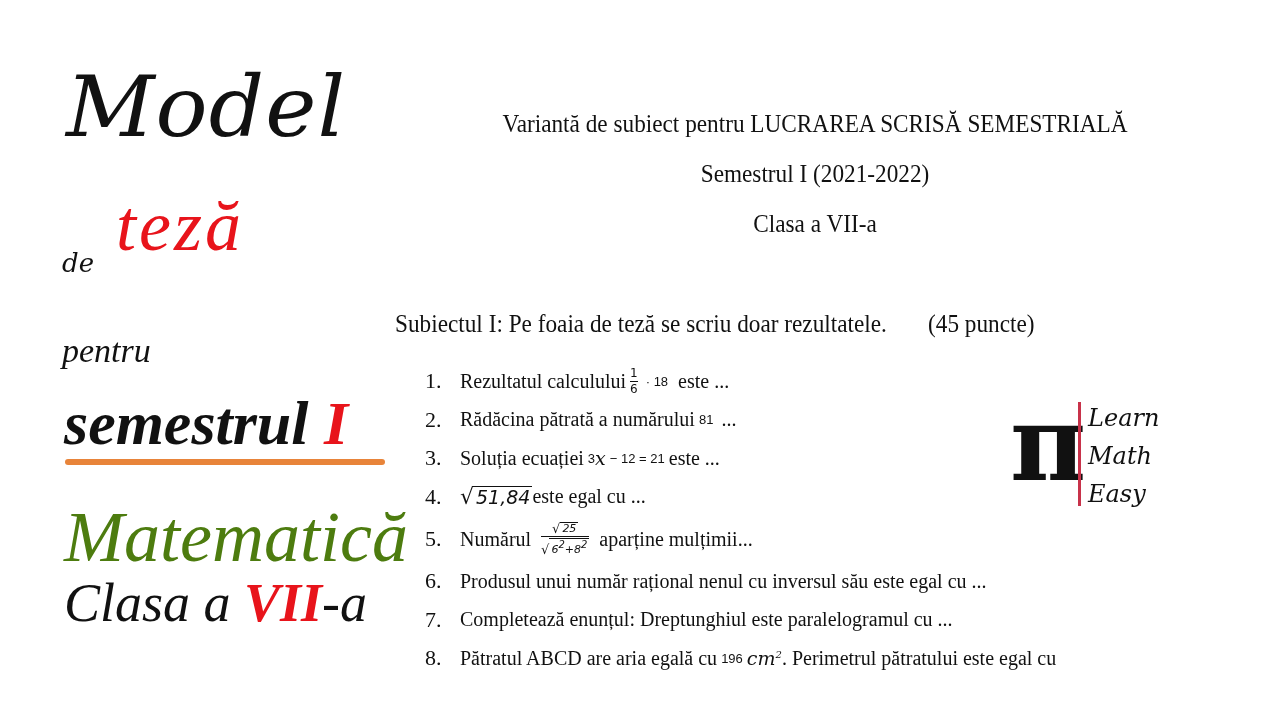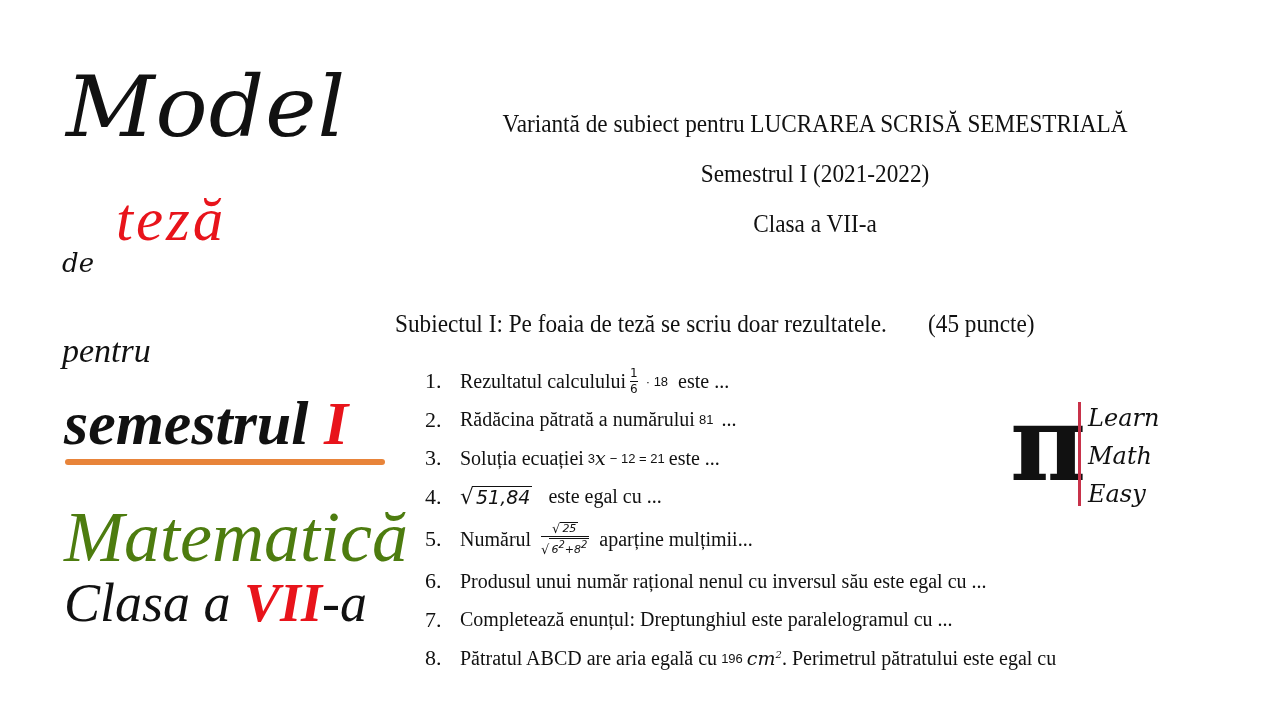--- a/index.html
+++ b/index.html
@@ -7,21 +7,21 @@
       width: 1280px; height: 720px; overflow: hidden;
       background: #ffffff;
     }
     body { position: relative; font-family: "Liberation Serif", serif; color: #111; }
 
     
     .left { position: absolute; left: 0; top: 0; width: 400px; height: 615px; }
     .script { font-family: "DejaVu Serif", "Liberation Serif", serif; font-style: italic; position: absolute; white-space: nowrap; }
     .title-model { left: 66px; top: 58px; font-size: 84px; letter-spacing: 1px; color: #111; transform: scaleX(1.03); transform-origin: left; }
     .title-de { left: 62px; top: 248px; font-size: 26px; color: #111; }
-    .title-teza { left: 116px; top: 185px; font-size: 61px; color: #e8141b; font-family: "Liberation Serif", serif; font-style: italic; letter-spacing: 3px; }
+    .title-teza { left: 116px; top: 185px; font-size: 72px; color: #e8141b; font-family: "Liberation Serif", serif; font-style: italic; letter-spacing: 3px; }
     .title-pentru { left: 62px; top: 332px; font-size: 34px; color: #111; font-family: "Liberation Serif", serif; }
     .title-semestrul { left: 64px; top: 388px; font-size: 62px; color: #111; font-family: "Liberation Serif", serif; font-weight: bold; }
     .title-semestrul .accent { color: #e8141b; }
     .underline-stroke {
       position: absolute; left: 65px; top: 459px; width: 320px; height: 6px;
       background: #e8843a; border-radius: 3px;
     }
     .title-matematica { left: 64px; top: 496px; font-size: 72px; color: #4d7c0f; font-family: Liberation Serif, serif; }
     .title-clasa { left: 64px; top: 572px; font-size: 54px; color: #111; font-family: "Liberation Serif", serif; }
     .title-clasa .accent { color: #e8141b; font-weight: bold; }
@@ -128,21 +128,21 @@
       <span class="math">− 12 = 21</span>
       <span>este ...</span>
     </div>
 
     <div class="item">
       <span class="num">4.</span>
       <span class="sqrt">
         <span class="rad">√</span>
         <span class="under">51,84</span>
       </span>
-      <span style="margin-left:16px">este egal cu ...</span>
+      <span style="margin-left:0">este egal cu ...</span>
     </div>
 
     <div class="item tall">
       <span class="num">5.</span>
       <span>Numărul</span>
       <span class="frac" style="margin:0 10px">
         <span class="sqrt">
           <span class="rad">√</span>
           <span class="under">25</span>
         </span>

